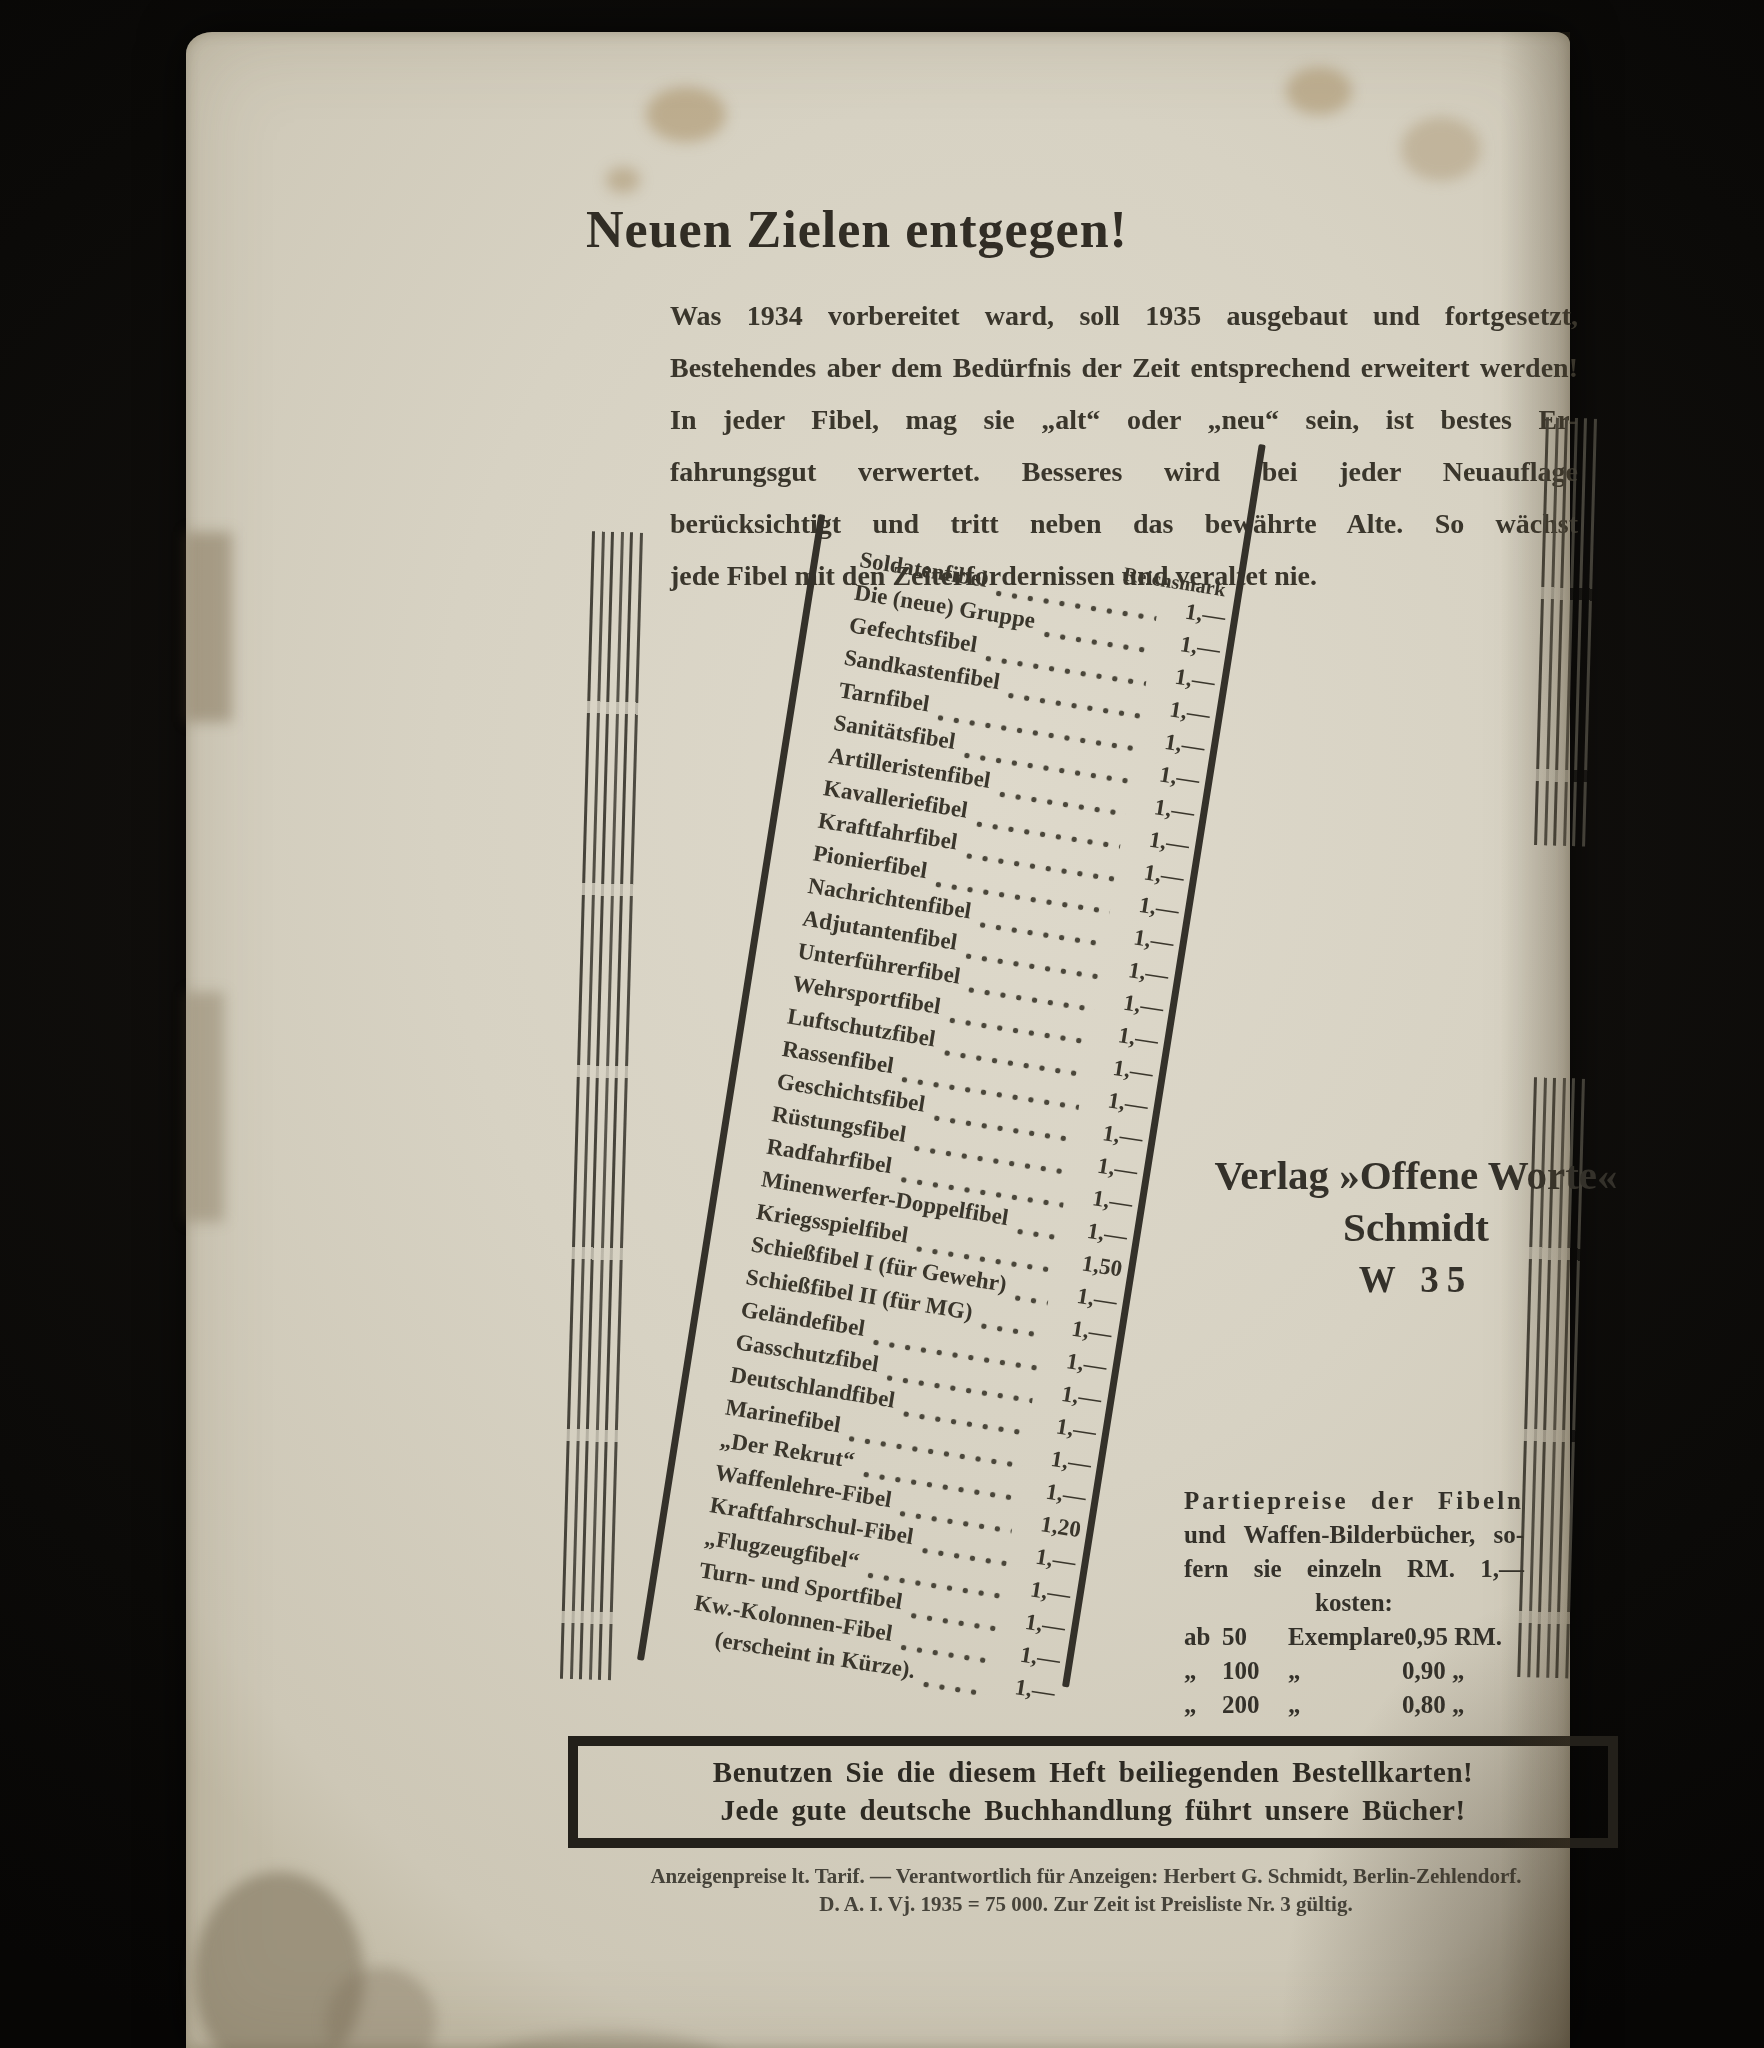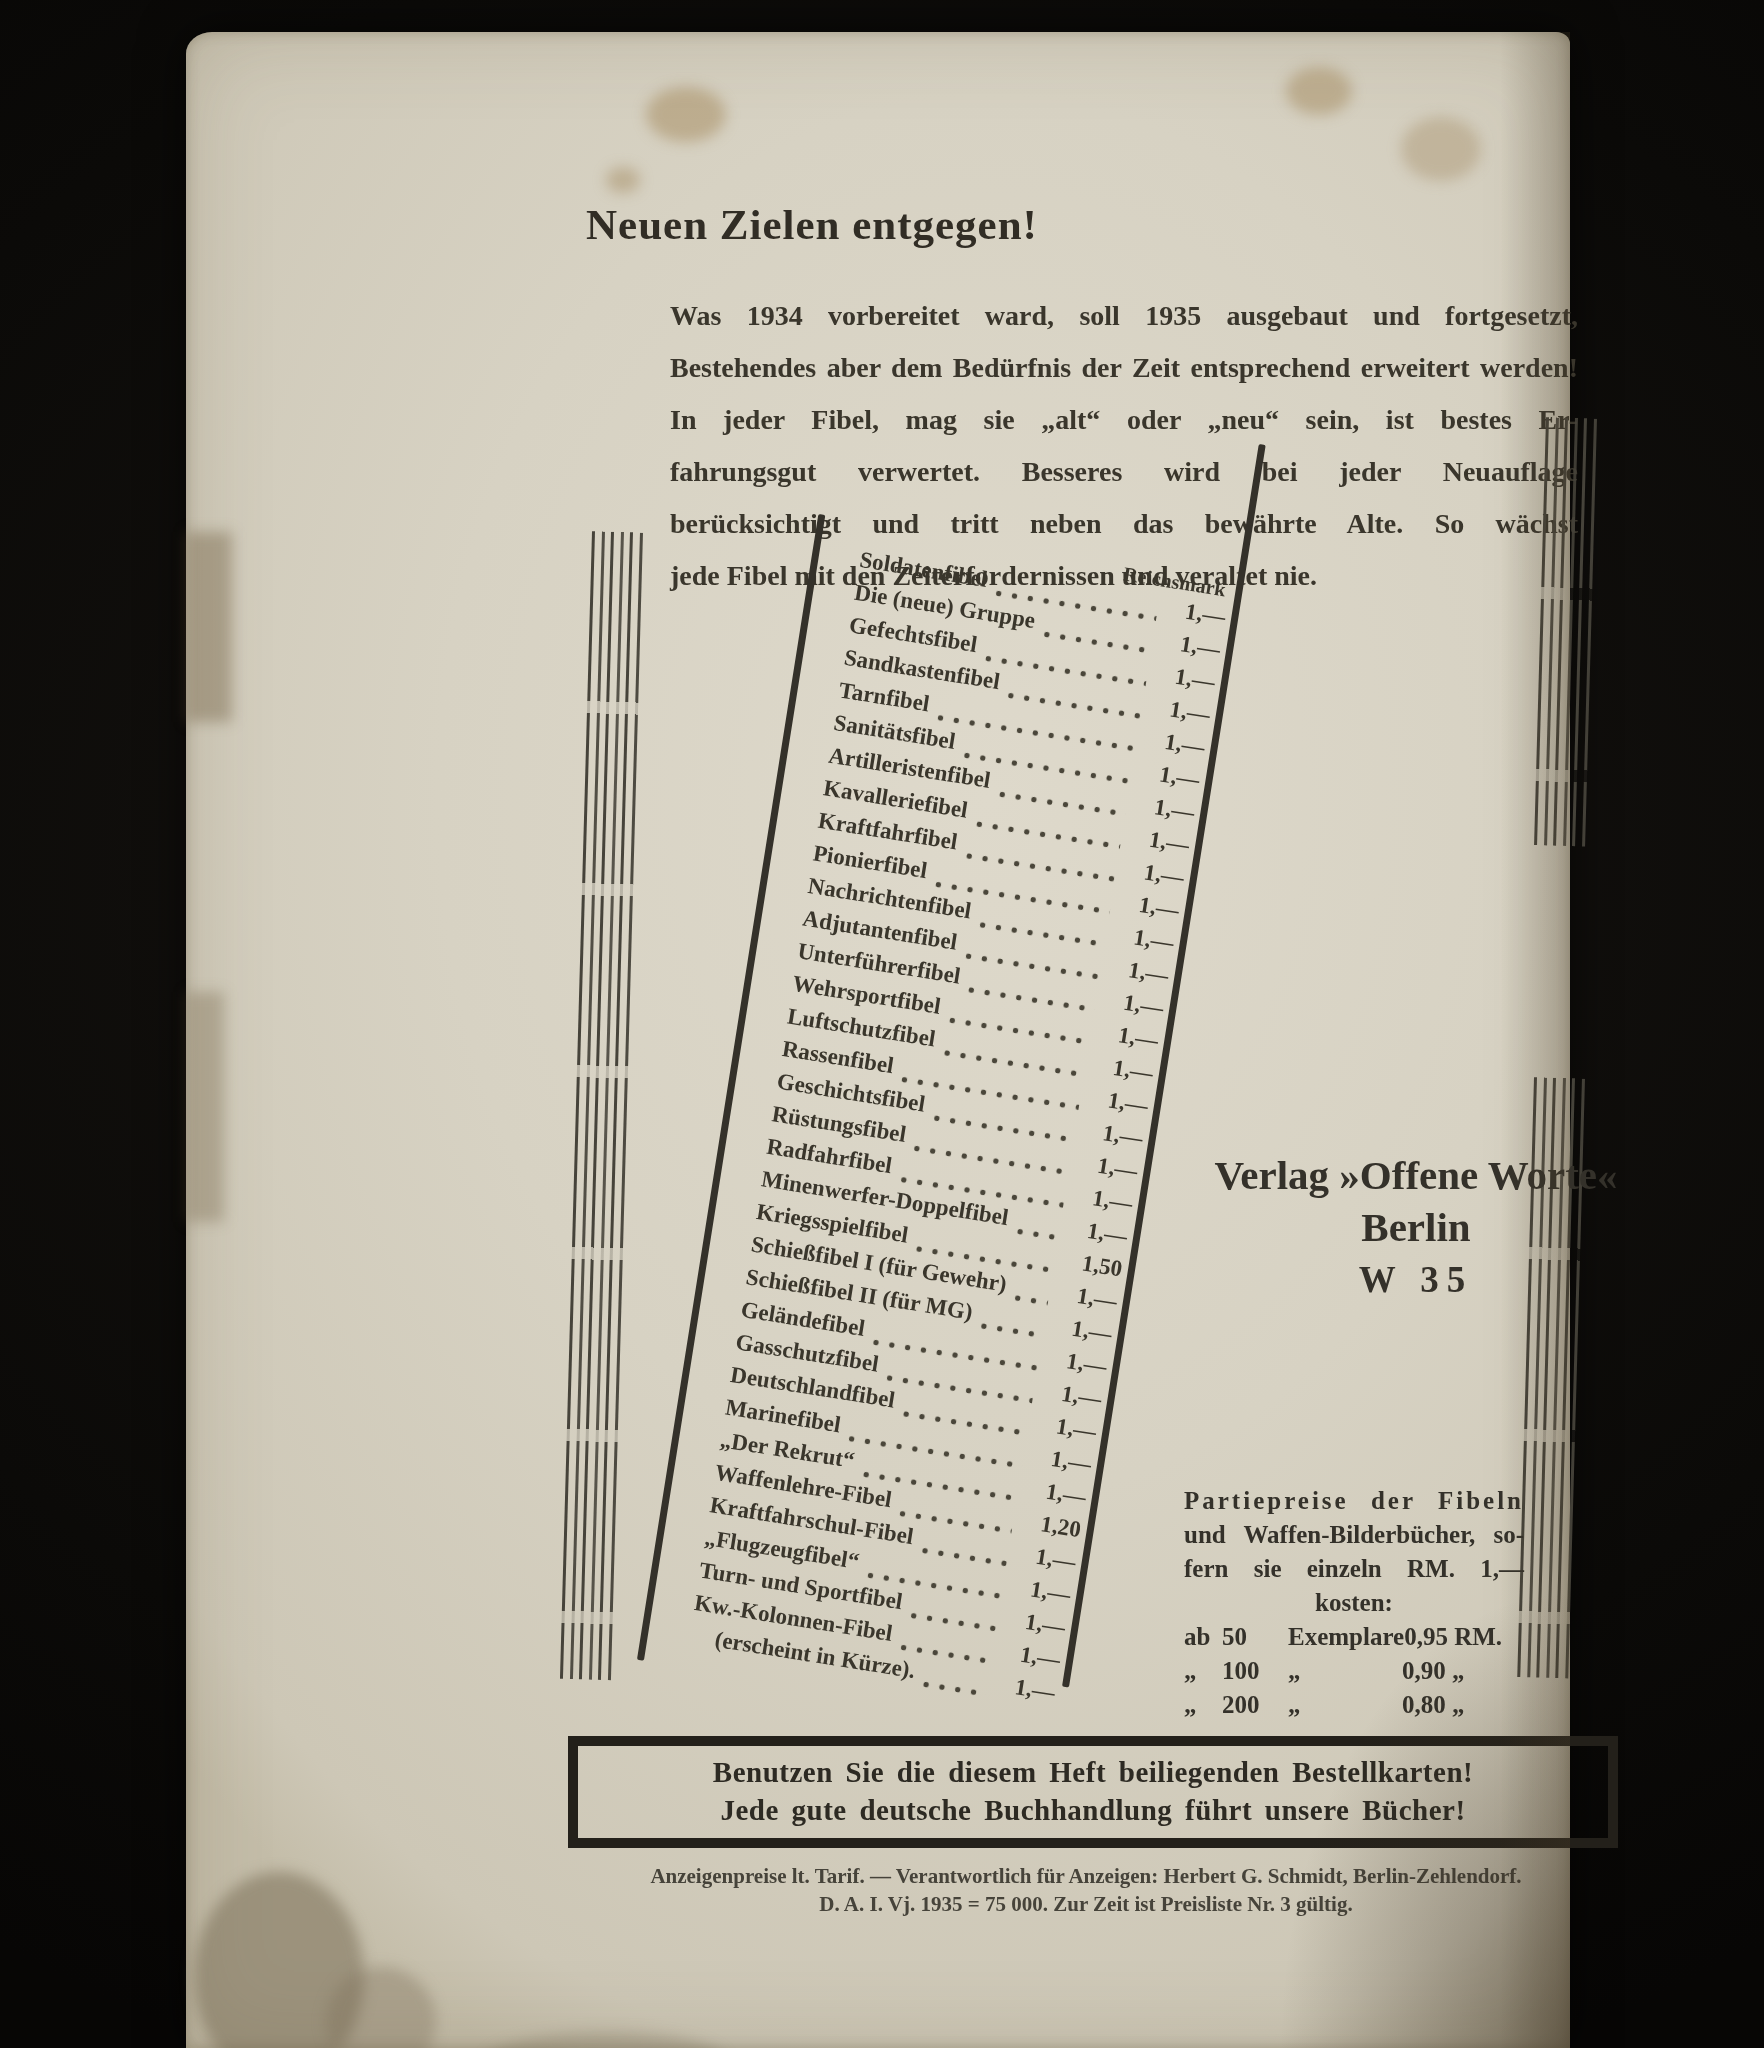--- a/index.html
+++ b/index.html
@@ -24,21 +24,21 @@
   .s3{left:1100px;top:35px;width:66px;height:48px;background:rgba(150,118,66,.38);}
   .s4{left:1215px;top:85px;width:80px;height:64px;background:rgba(150,120,72,.30);}
   .s5{left:0px;top:500px;width:46px;height:190px;background:rgba(96,78,46,.35);border-radius:0;}
   .s6{left:0px;top:960px;width:38px;height:230px;background:rgba(96,78,46,.28);border-radius:0;}
   .s7{left:8px;top:1840px;width:170px;height:210px;background:rgba(116,104,80,.50);}
   .s8{left:140px;top:1935px;width:110px;height:110px;background:rgba(124,112,90,.36);}
   .s9{left:300px;top:2000px;width:240px;height:60px;background:rgba(120,108,86,.30);}
 
   .title{
     position:absolute;left:400px;top:168px;white-space:nowrap;
-    font-size:43px;font-weight:700;letter-spacing:1px;color:#312d25;
+    font-size:52px;font-weight:700;letter-spacing:1px;color:#312d25;
   }
   .intro{position:absolute;left:484px;top:258px;width:908px;
     font-size:28px;font-weight:700;color:#3a362c;}
   .intro-line{height:52px;line-height:52px;text-align:justify;text-align-last:justify;}
   .intro-line.last{text-align-last:left;}
 
   
   .band{position:absolute;left:634px;top:472px;width:432px;transform:rotate(9deg);transform-origin:0 0;}
   .rule{position:absolute;width:7px;background:#34312a;border-radius:2px;}
   .rule-left{left:0;top:10px;height:1160px;}
@@ -305,21 +305,21 @@
         <div class="book-row" style="padding-left: 26px;">
           <span class="book-name">(erscheint in Kürze).</span>
           <span class="leader"></span>
           <span class="book-price">1,—</span>
         </div>
       </div>
   </div>
 
   <div class="publisher">
     <div class="pub-1">Verlag »Offene Worte«</div>
-    <div class="pub-2">Berlin</div>
+    <div class="pub-2">Schmidt</div>
     <div class="pub-3">W 35</div>
   </div>
 
   <div class="bulk">
     <div class="bulk-intro">
         <div>Partiepreise der Fibeln</div>
         <div>und Waffen-Bilderbücher, so-</div>
         <div>fern sie einzeln RM. 1,—</div>
         <div>kosten:</div>
       </div>

